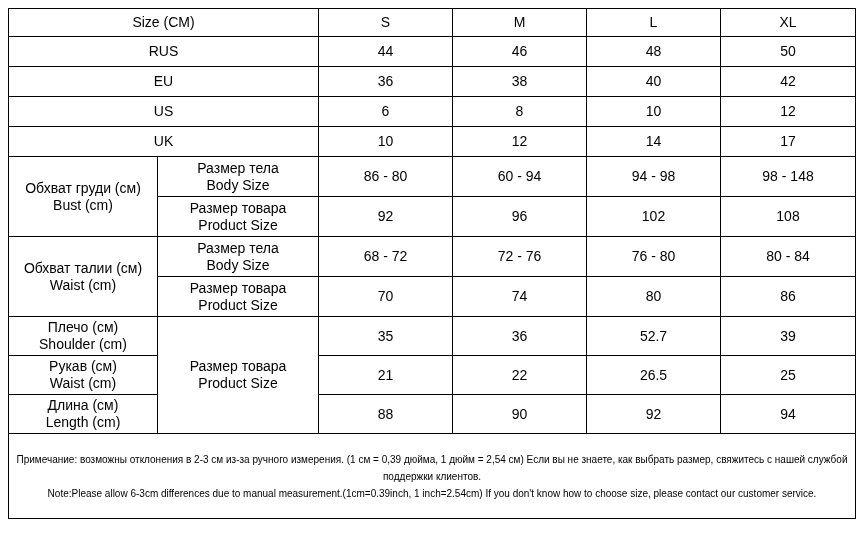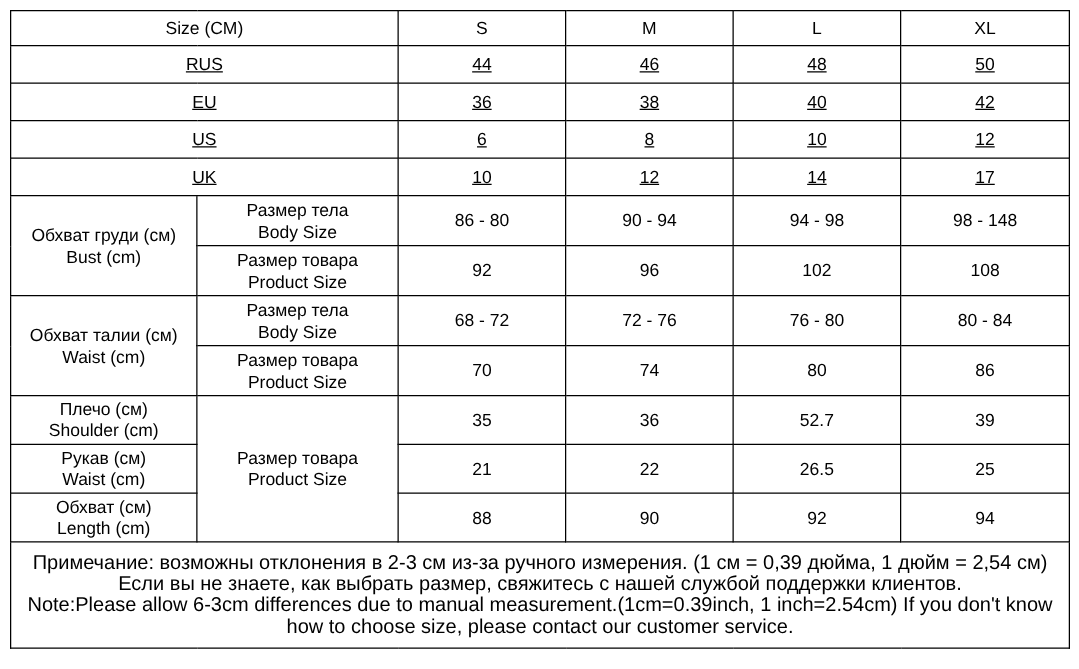--- a/index.html
+++ b/index.html
@@ -22,31 +22,31 @@
   }
   table.size-chart td {
     border: 1px solid #000000;
     text-align: center;
     vertical-align: middle;
     padding: 2px 4px;
     line-height: 17px;
     overflow: hidden;
   }
   tr.hdr-row td   { height: 23px; }
-  tr.conv-row td  { height: 25px; text-decoration: underline; }
+  tr.conv-row td  { height: 25px; }
   tr.meas-row td  { height: 35px; }
   tr.dim-row td   { height: 33px; }
   .two-line span { display: block; }
   td.note-cell {
     text-align: left;
     vertical-align: top;
     padding: 19px 8px 10px 8px;
     height: 80px;
     line-height: 19px;
-    font-size: 16px;
+    font-size: 10px;
   }
   .note-para { margin: 0; }
 </style>
 </head>
 <body>
 
 <div class="chart-wrap">
   <table class="size-chart">
     <colgroup>
       <col style="width:149px">
@@ -101,21 +101,21 @@
     <tr class="meas-row">
       <td rowspan="2" class="two-line">
         <span>Обхват груди (см)</span>
         <span>Bust (cm)</span>
       </td>
       <td class="two-line">
         <span>Размер тела</span>
         <span>Body Size</span>
       </td>
       <td>86 - 80</td>
-      <td>90 - 94</td>
+      <td>60 - 94</td>
       <td>94 - 98</td>
       <td>98 - 148</td>
     </tr>
 
     <tr class="meas-row">
       <td class="two-line">
         <span>Размер товара</span>
         <span>Product Size</span>
       </td>
       <td>92</td>
@@ -171,21 +171,21 @@
         <span>Waist (cm)</span>
       </td>
       <td>21</td>
       <td>22</td>
       <td>26.5</td>
       <td>25</td>
     </tr>
 
     <tr class="dim-row">
       <td class="two-line">
-        <span>Обхват (см)</span>
+        <span>Длина (см)</span>
         <span>Length (cm)</span>
       </td>
       <td>88</td>
       <td>90</td>
       <td>92</td>
       <td>94</td>
     </tr>
 
     <tr>
       <td colspan="6" class="note-cell">

